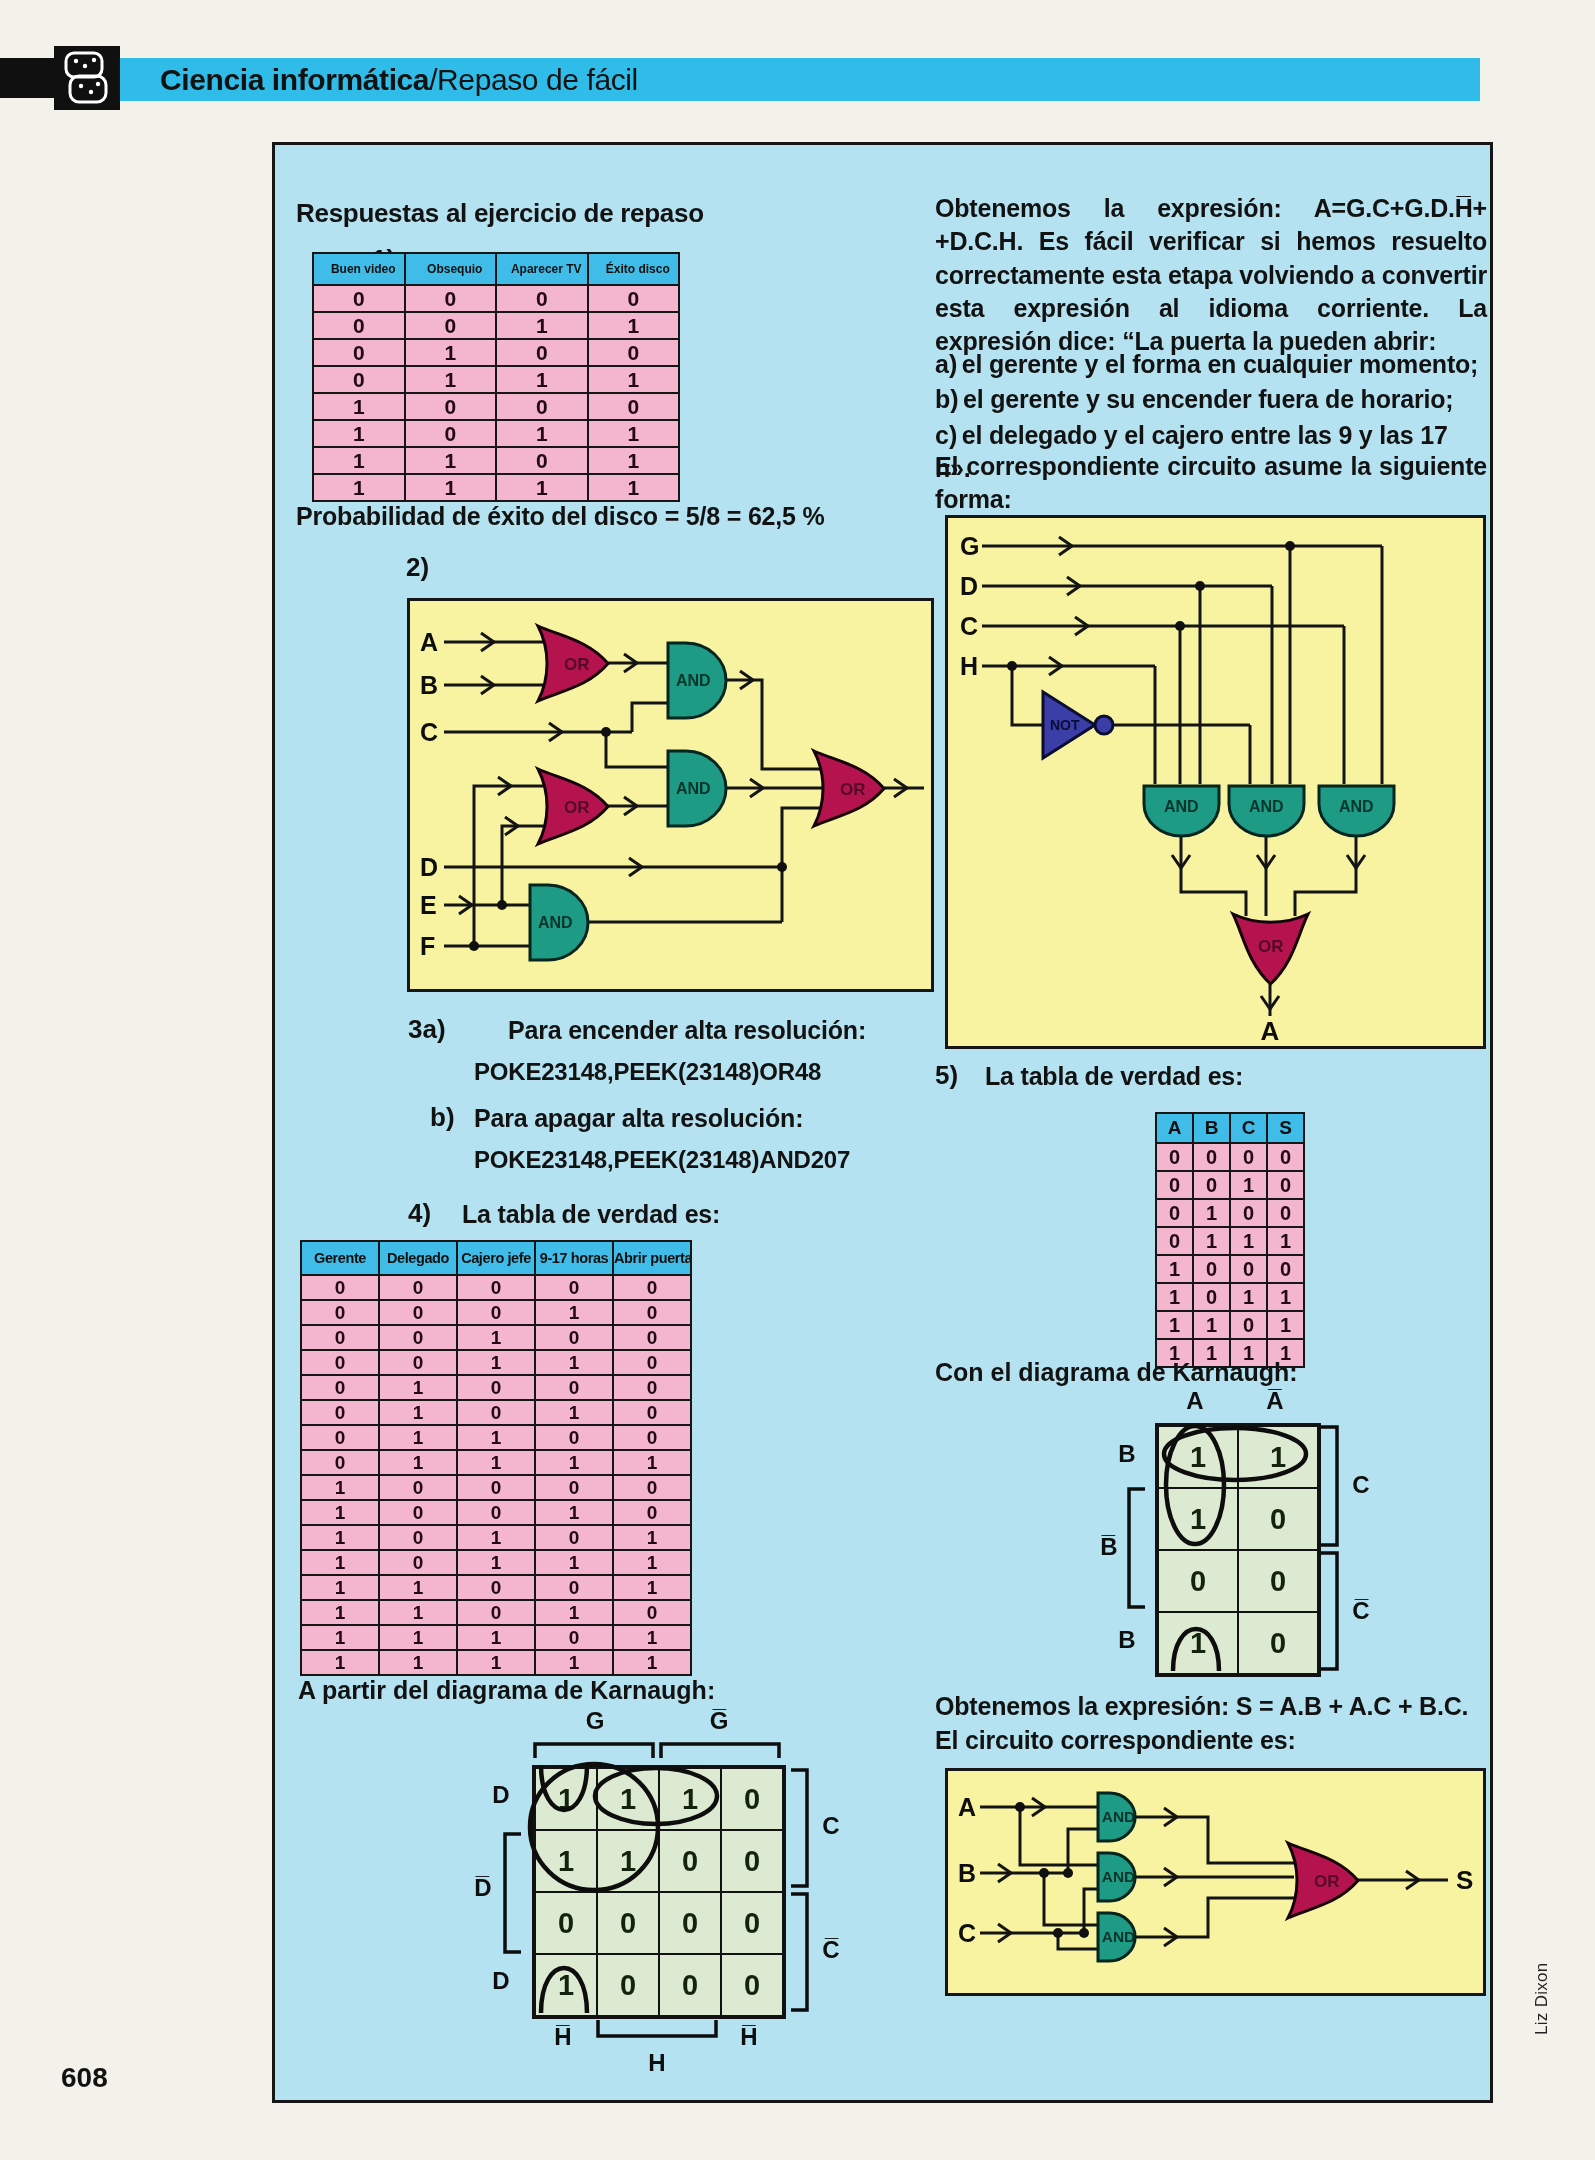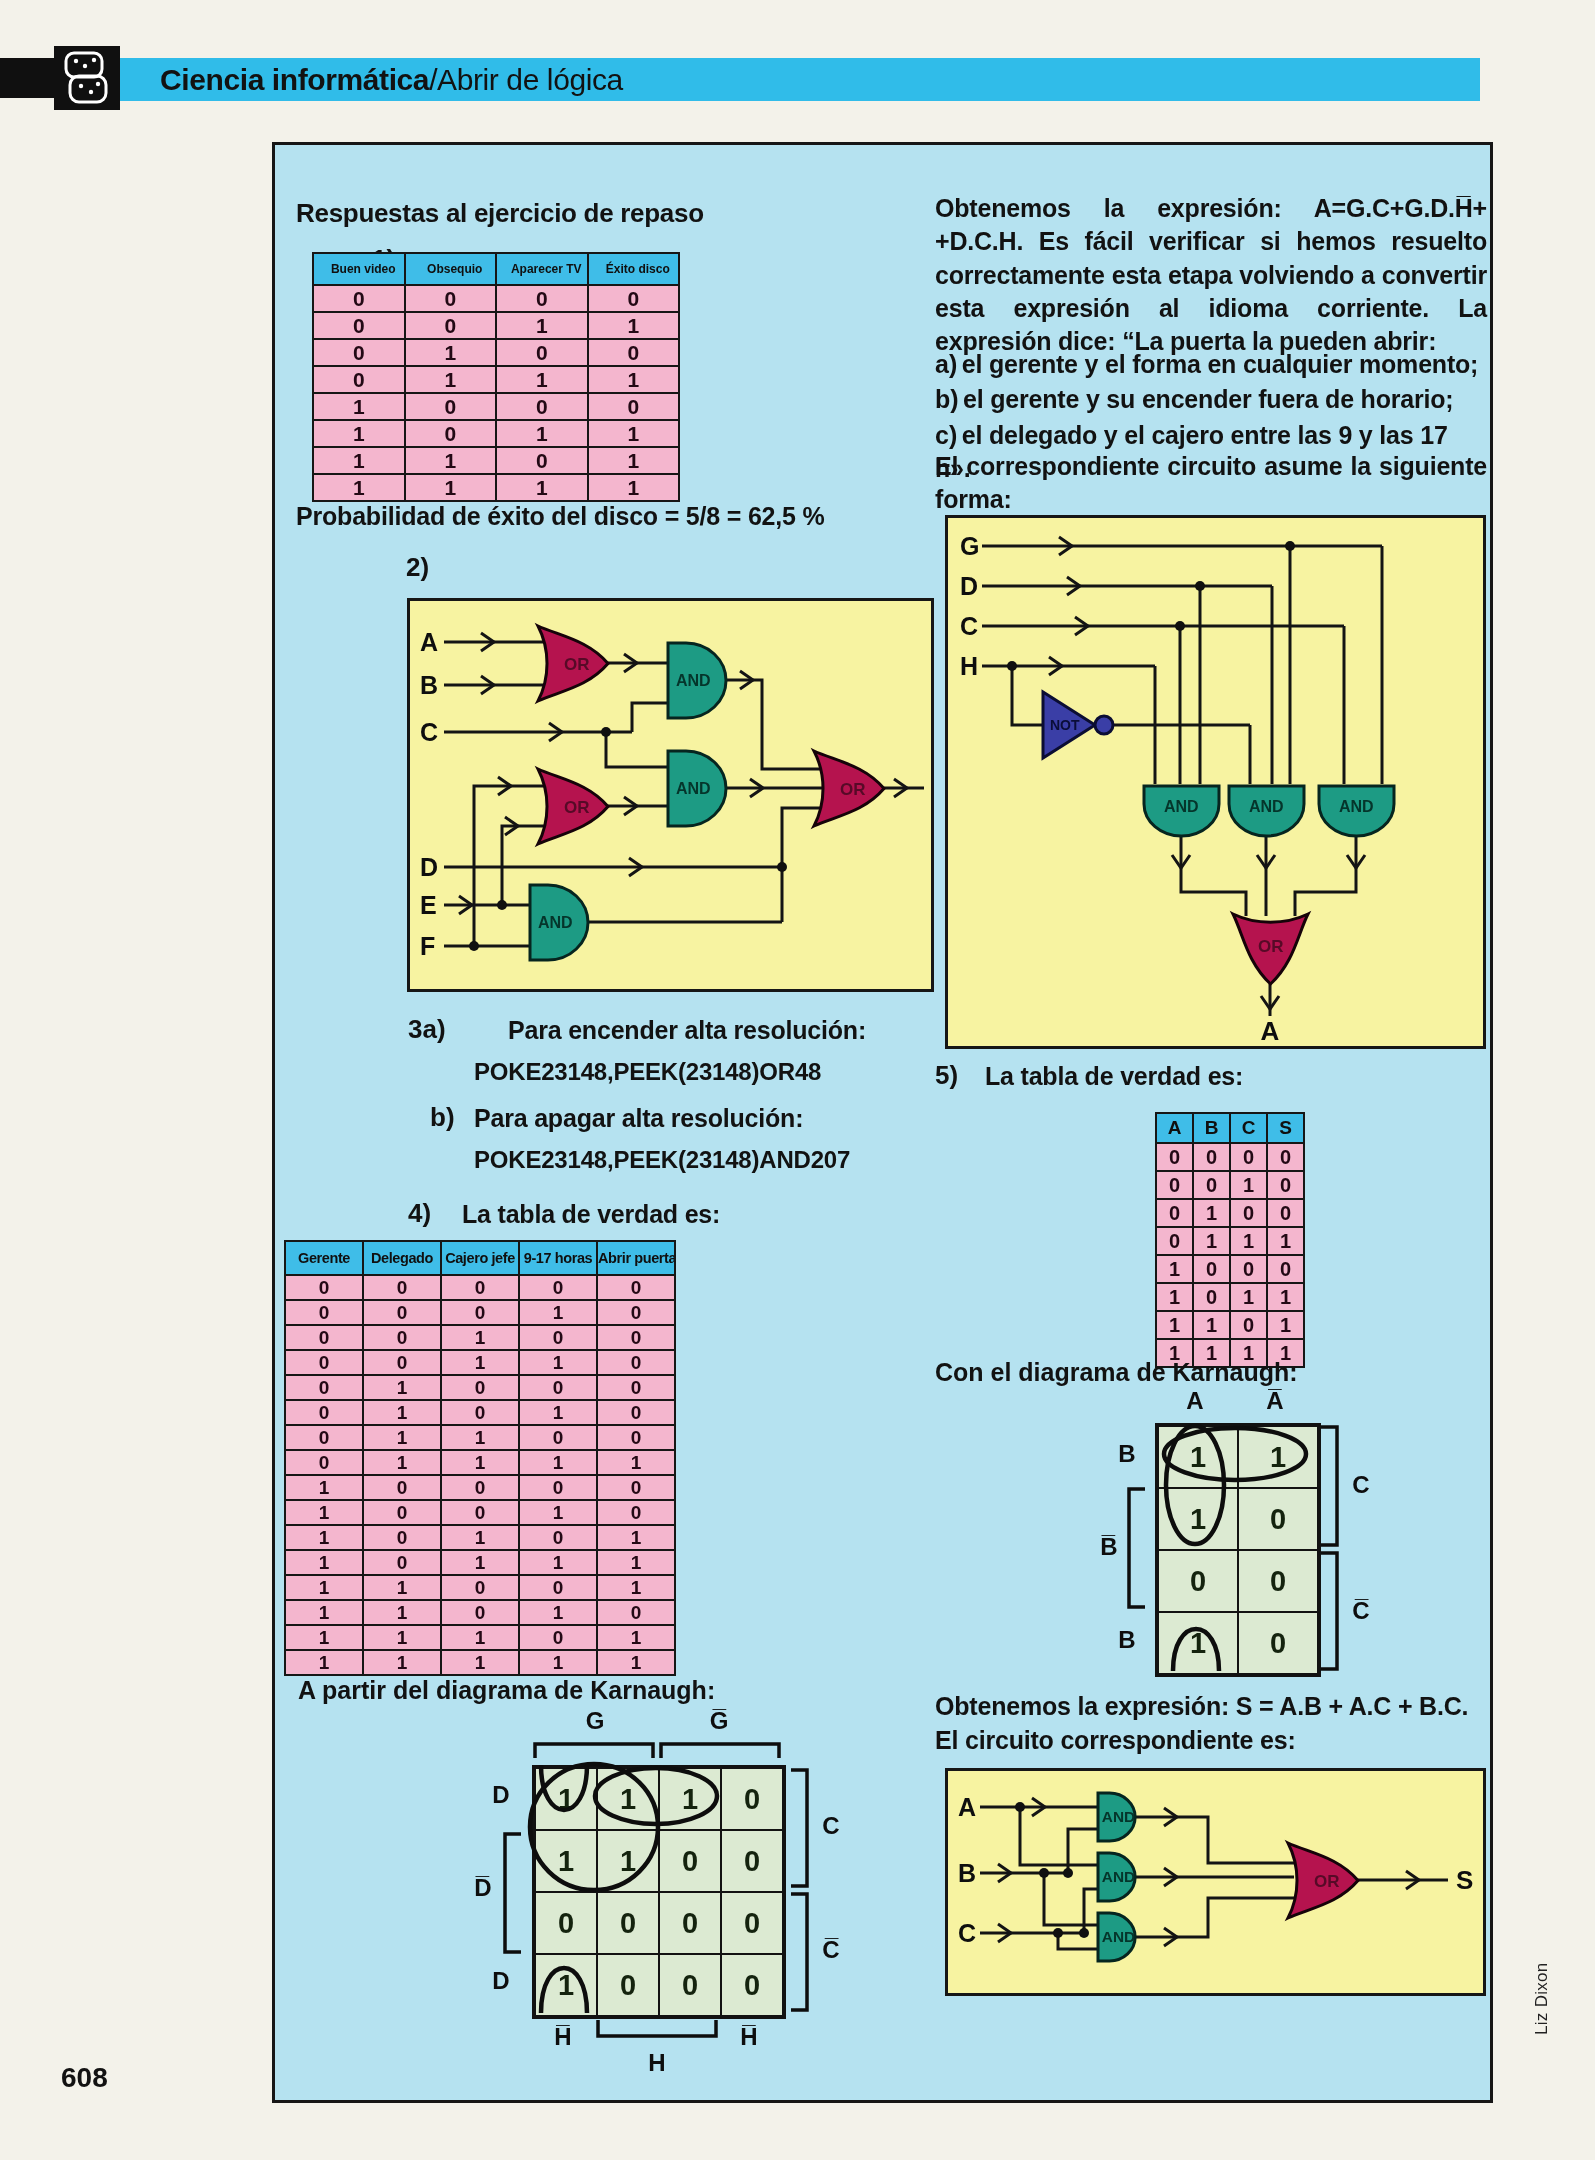--- a/index.html
+++ b/index.html
@@ -73,21 +73,21 @@
       <rect x="16" y="30" width="36" height="26" rx="9" fill="none" stroke="#fff" stroke-width="3"></rect>
       <circle cx="22" cy="15" r="2.2" fill="#fff"></circle>
         <circle cx="31" cy="20" r="2.2" fill="#fff"></circle>
       <circle cx="40" cy="14" r="2.2" fill="#fff"></circle>
         <circle cx="27" cy="40" r="2.2" fill="#fff"></circle>
       <circle cx="37" cy="46" r="2.2" fill="#fff"></circle>
         <circle cx="44" cy="38" r="2.2" fill="#fff"></circle>
     </svg>
   </div>
   <div class="abs hdr-title" style="left:160px;top:63px;">
-    <b>Ciencia informática</b><span>/Abrir de lógica</span>
+    <b>Ciencia informática</b><span>/Repaso de fácil</span>
   </div>
 
   <div class="abs panel" style="left:272px;top:142px;width:1215px;height:1955px;"></div>
 
   <div class="abs h1" style="left:296px;top:198px;">Respuestas al ejercicio de repaso</div>
 
   <div class="abs num" style="left:372px;top:244px;">1)</div>
   <table class="abs t1" style="left:312px;top:252px;">
       <thead>
         <tr>
@@ -232,21 +232,21 @@
 
   <div class="abs num" style="left:408px;top:1014px;">3a)</div>
   <div class="abs body-txt" style="left:488px;top:1014px;margin-left:20px;">Para encender alta resolución:</div>
   <div class="abs code" style="left:474px;top:1058px;">POKE23148,PEEK(23148)OR48</div>
   <div class="abs num" style="left:430px;top:1102px;">b)</div>
   <div class="abs body-txt" style="left:474px;top:1102px;">Para apagar alta resolución:</div>
   <div class="abs code" style="left:474px;top:1146px;">POKE23148,PEEK(23148)AND207</div>
 
   <div class="abs num" style="left:408px;top:1198px;">4)</div>
   <div class="abs body-txt" style="left:462px;top:1198px;">La tabla de verdad es:</div>
-  <table class="abs t4" style="left:284px;top:1240px;">
+  <table class="abs t4" style="left:300px;top:1240px;">
       <thead>
         <tr>
           <th>Gerente</th>
           <th>Delegado</th>
           <th>Cajero jefe</th>
           <th>9-17 horas</th>
           <th>Abrir puerta</th>
         </tr>
       </thead>
       <tbody>

